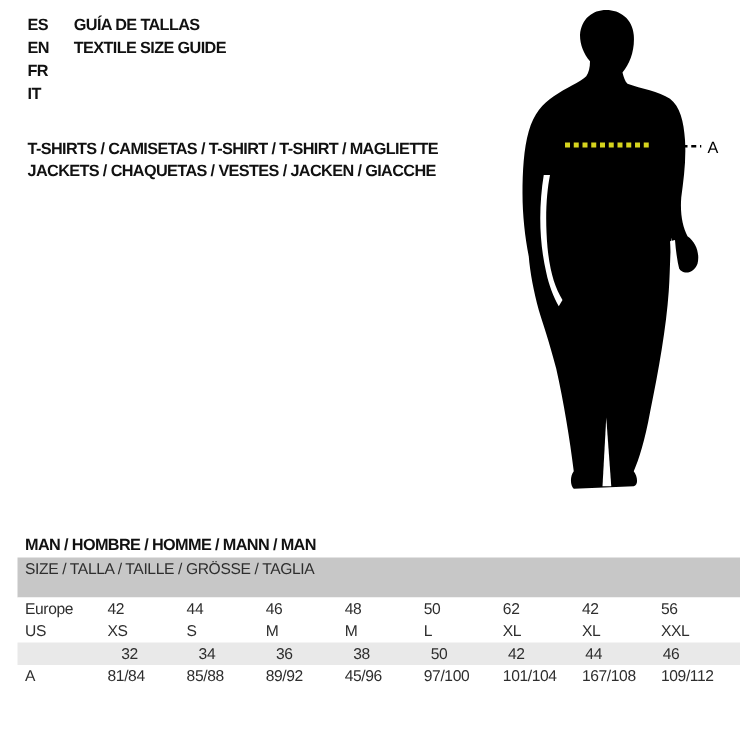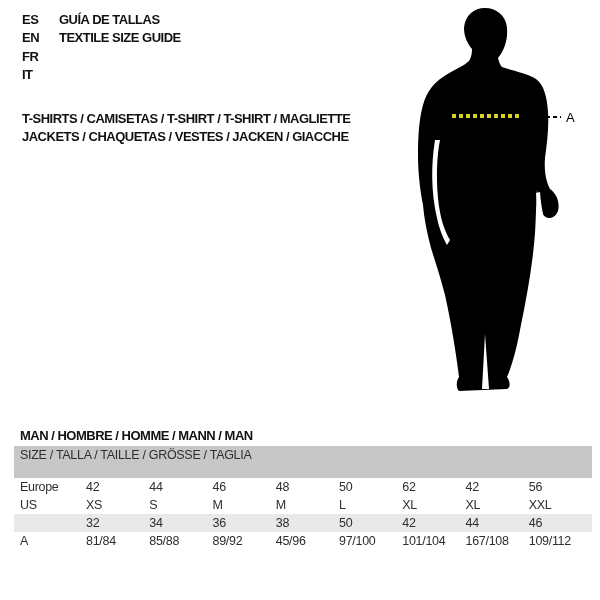--- a/index.html
+++ b/index.html
@@ -17,21 +17,21 @@
   .category-line{height:18.4px;line-height:18.4px;font-weight:bold;font-size:13px;letter-spacing:-0.5px;white-space:nowrap;}
   
   .figure-wrap{position:absolute;left:390px;top:0;width:210px;height:400px;}
   .measure-a{font-family:"Liberation Sans",sans-serif;font-size:13px;}
   
   .section-title{position:absolute;left:20px;top:428px;font-weight:bold;font-size:13px;letter-spacing:-0.5px;white-space:nowrap;}
   
   .size-table{position:absolute;left:14px;top:446px;width:578px;font-size:12.5px;color:#2e2e2e;letter-spacing:-0.3px;}
   .st-header{height:32px;line-height:18px;background:#c7c7c7;padding-left:6px;color:#2e2e2e;}
   .st-row{display:grid;grid-template-columns:72px repeat(8,1fr);height:18px;line-height:18px;background:#ffffff;}
-  .st-row.alt{background:#e9e9e9;}
+  .st-row.alt{background:#e9e9e9;padding-left:11px;}
   .st-label{text-align:left;padding-left:6px;}
   .st-cell{text-align:left;}
   
   .footnote{position:absolute;left:20px;top:549px;font-weight:bold;font-size:13px;letter-spacing:-0.5px;white-space:nowrap;}
 </style>
 </head>
 <body>
 
 <div class="canvas">
 

